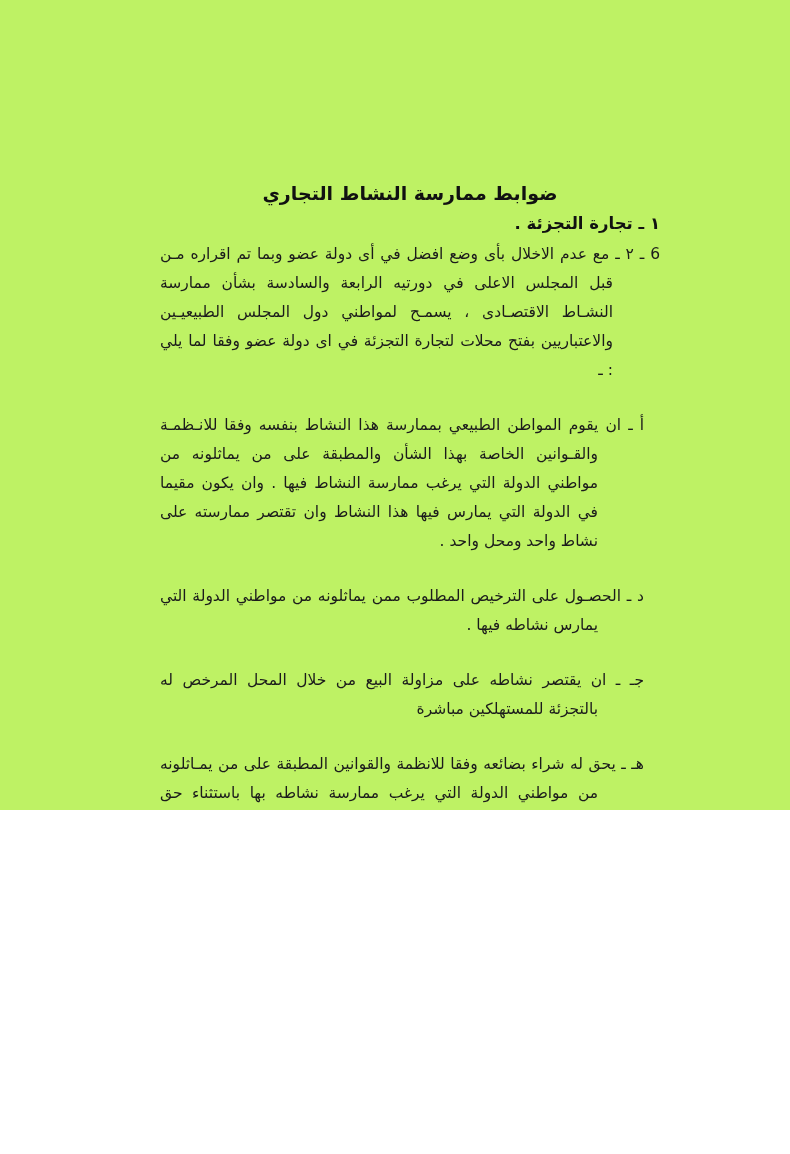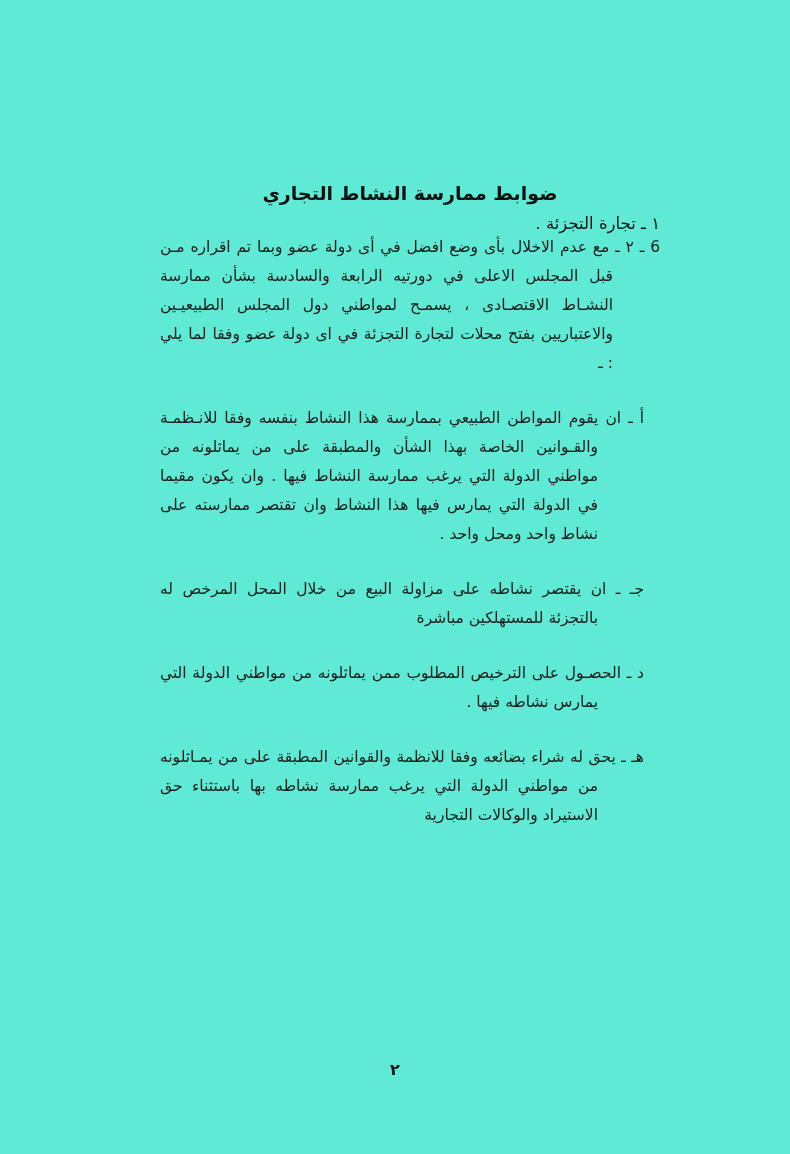--- a/index.html
+++ b/index.html
@@ -2,22 +2,22 @@
 <html lang="ar" dir="rtl"><head>
 <meta charset="utf-8">
 <style>
   * { box-sizing: border-box; }
   html, body { margin: 0; padding: 0; }
   body { background: #ffffff; }
 
   .page {
     position: relative;
     width: 790px;
-    height: 1154px;
-    background: #5eead4;
+    height: 810px;
+    background: #bef264;
     overflow: hidden;
     direction: rtl;
     color: #1b1b1b;
     font-family: "DejaVu Sans", sans-serif;
   }
 
   .content {
     position: absolute;
     top: 182px;
     right: 130px;
@@ -26,22 +26,23 @@
 
   .title {
     text-align: center;
     font-weight: bold;
     font-size: 19px;
     margin-bottom: 10px;
     color: #111;
   }
 
   .heading {
-    font-weight: normal;
+    font-weight: bold;
     font-size: 16.5px;
+    margin-bottom: 7px;
     color: #111;
   }
 
   .block {
     font-size: 15.5px;
     line-height: 29px;
     text-align: justify;
     margin-bottom: 2px;
   }
 
@@ -88,27 +89,27 @@
       <span class="text">مع عدم الاخلال بأى وضع افضل في أى دولة عضو وبما تم اقراره مـن قبل المجلس الاعلى في دورتيه الرابعة والسادسة بشأن ممارسة النشـاط الاقتصـادى ، يسمـح لمواطني دول المجلس الطبيعيـين والاعتباريين بفتح محلات لتجارة التجزئة في اى دولة عضو وفقا لما يلي : ـ</span>
     </div>
 
     <div class="block lettered">
       <span class="label">أ ـ</span>
       <span class="text">ان يقوم المواطن الطبيعي بممارسة هذا النشاط بنفسه وفقا للانـظمـة والقـوانين الخاصة بهذا الشأن والمطبقة على من يماثلونه من مواطني الدولة التي يرغب ممارسة النشاط فيها . وان يكون مقيما في الدولة التي يمارس فيها هذا النشاط وان تقتصر ممارسته على نشاط واحد ومحل واحد .</span>
     </div>
 
 
     <div class="block lettered">
-      <span class="label">جـ ـ</span>
-      <span class="text">ان يقتصر نشاطه على مزاولة البيع من خلال المحل المرخص له بالتجزئة للمستهلكين مباشرة</span>
+      <span class="label">د ـ</span>
+      <span class="text">الحصـول على الترخيص المطلوب ممن يماثلونه من مواطني الدولة التي يمارس نشاطه فيها .</span>
     </div>
 
     <div class="block lettered">
-      <span class="label">د ـ</span>
-      <span class="text">الحصـول على الترخيص المطلوب ممن يماثلونه من مواطني الدولة التي يمارس نشاطه فيها .</span>
+      <span class="label">جـ ـ</span>
+      <span class="text">ان يقتصر نشاطه على مزاولة البيع من خلال المحل المرخص له بالتجزئة للمستهلكين مباشرة</span>
     </div>
 
     <div class="block lettered">
       <span class="label">هـ ـ</span>
       <span class="text">يحق له شراء بضائعه وفقا للانظمة والقوانين المطبقة على من يمـاثلونه من مواطني الدولة التي يرغب ممارسة نشاطه بها باستثناء حق الاستيراد والوكالات التجارية</span>
     </div>
 
   </div>
 
   <div class="page-number">٢</div>

